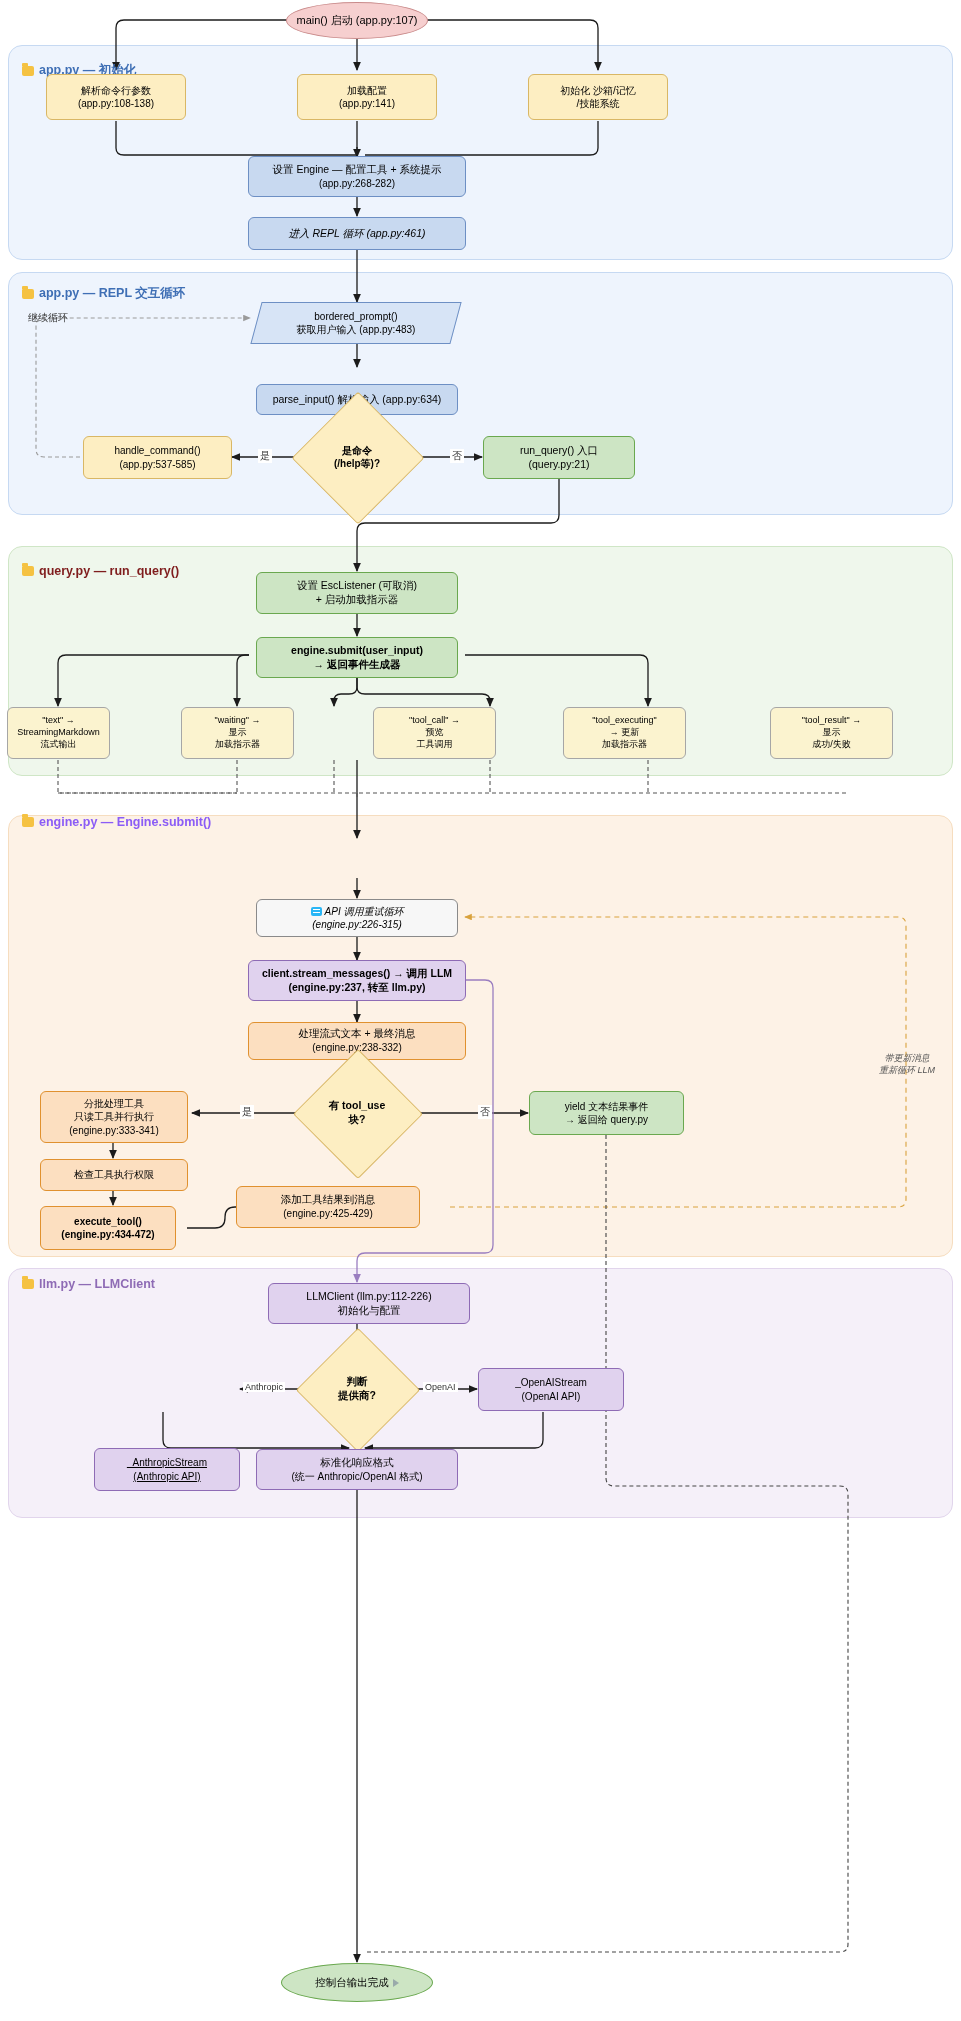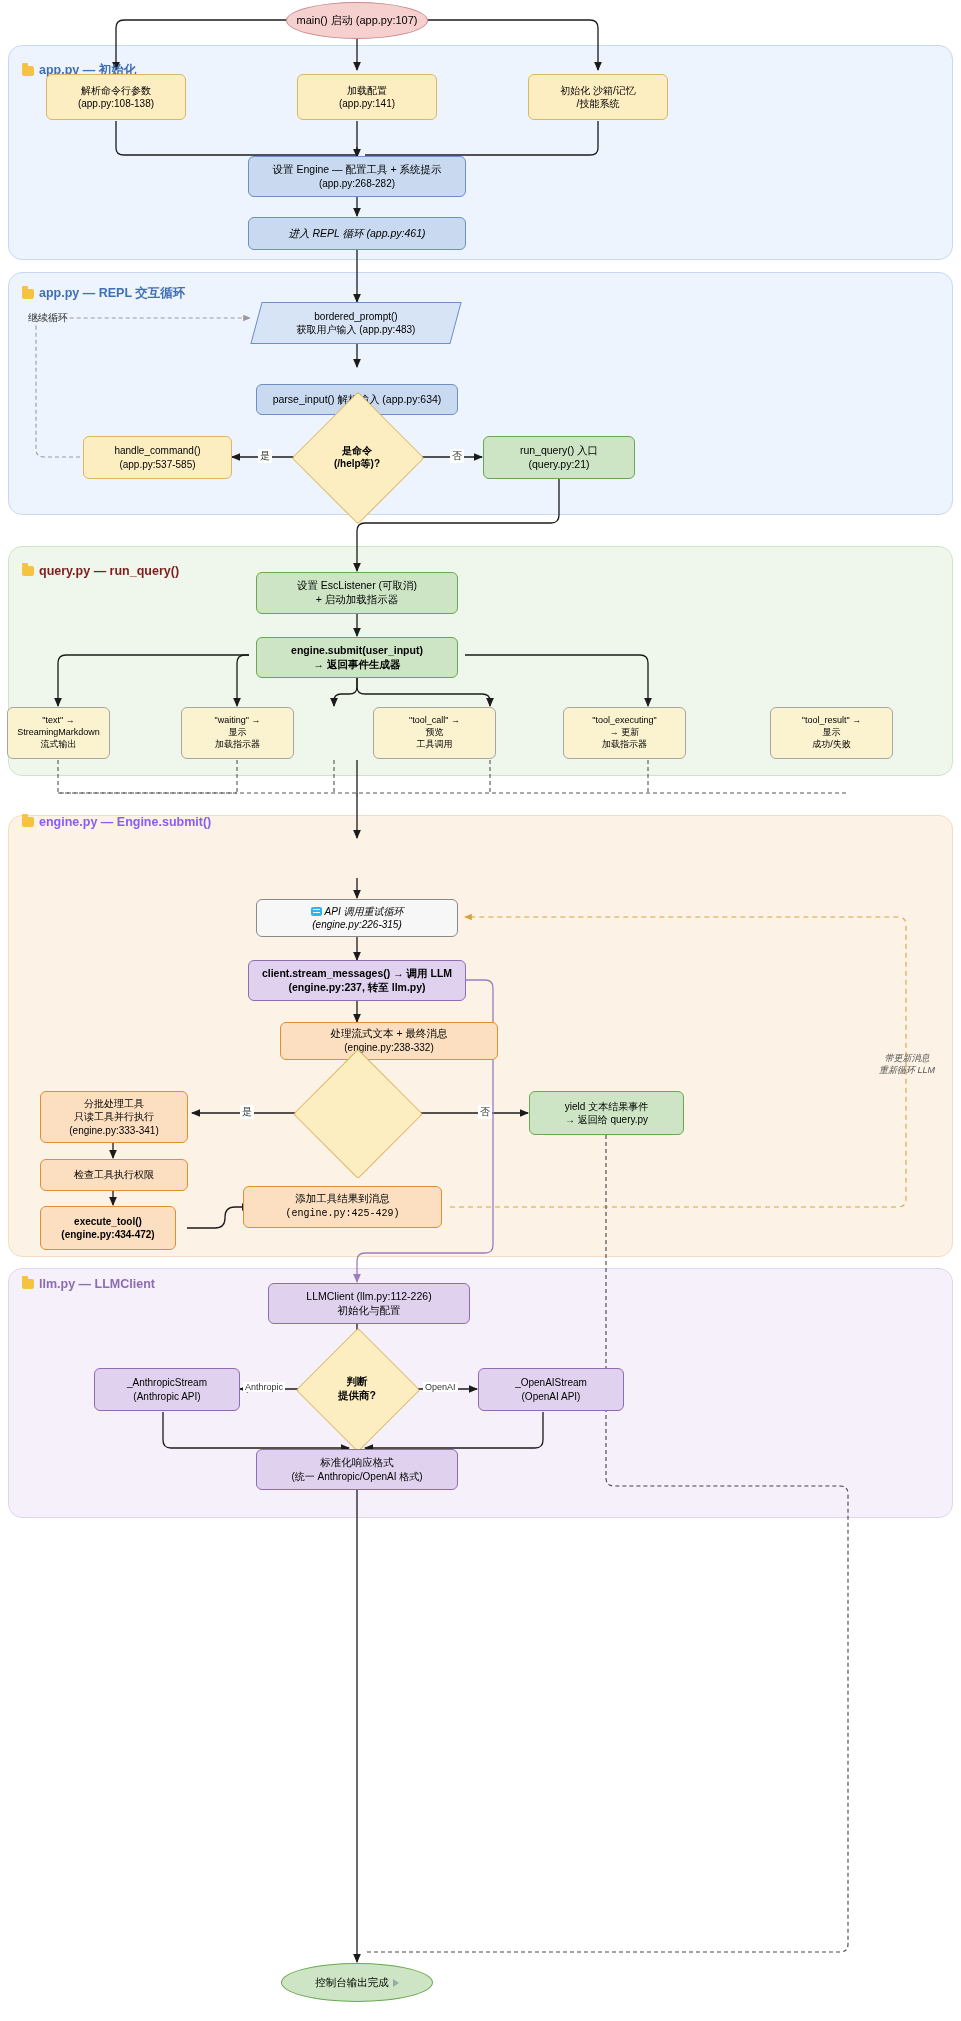--- a/index.html
+++ b/index.html
@@ -290,50 +290,56 @@
     </div>
   </div>
 
   <div class="node rect" style="left:248px;top:960px;width:218px;height:41px;background:#e0d2ee;border:1px solid #8e6bb5;">
     <div class="inner">
       <div class="t105 bold">client.stream_messages() → 调用 LLM</div>
       <div class="t105 bold">(engine.py:237, 转至 llm.py)</div>
     </div>
   </div>
 
-  <div class="node rect" style="left:248px;top:1022px;width:218px;height:38px;background:#fcdfc0;border:1px solid #e0912f;margin-left:32px;">
+  <div class="node rect" style="left:248px;top:1022px;width:218px;height:38px;background:#fcdfc0;border:1px solid #e0912f;">
     <div class="inner">
       <div class="t105">处理流式文本 + 最终消息</div>
       <div class="t10">(engine.py:238-332)</div>
     </div>
   </div>
 
   <div style="position:absolute;left:312px;top:1068px;width:90px;height:90px;background:#fdeec2;
               border:1px solid #d9b765;transform:rotate(45deg);border-radius:3px;"></div>
+  <div class="node" style="left:312px;top:1068px;width:90px;height:90px;">
+    <div class="inner">
+      <div class="t105 bold">有 tool_use</div>
+      <div class="t105 bold">块?</div>
+    </div>
+  </div>
 
   <div class="node rect" style="left:40px;top:1091px;width:148px;height:52px;background:#fcdfc0;border:1px solid #e0912f;">
     <div class="inner">
       <div class="t10">分批处理工具</div>
       <div class="t10">只读工具并行执行</div>
       <div class="t10">(engine.py:333-341)</div>
     </div>
   </div>
 
   <div class="node rect" style="left:40px;top:1159px;width:148px;height:32px;background:#fcdfc0;border:1px solid #e0912f;">
     <div class="inner t10">检查工具执行权限</div>
   </div>
 
   <div class="node rect" style="left:40px;top:1206px;width:136px;height:44px;background:#fcdfc0;border:1px solid #e0912f;">
     <div class="inner">
       <div class="t10 bold">execute_tool()</div>
       <div class="t10 bold">(engine.py:434-472)</div>
     </div>
   </div>
 
-  <div class="node rect" style="left:243px;top:1186px;width:199px;height:42px;background:#fcdfc0;border:1px solid #e0912f;font-family:Liberation Mono, monospace;">
+  <div class="node rect" style="left:236px;top:1186px;width:184px;height:42px;background:#fcdfc0;border:1px solid #e0912f;">
     <div class="inner">
       <div class="t105">添加工具结果到消息</div>
       <div class="t10">(engine.py:425-429)</div>
     </div>
   </div>
 
   <div class="node rect" style="left:529px;top:1091px;width:155px;height:44px;background:#cde5c4;border:1px solid #6aa84f;">
     <div class="inner">
       <div class="t10">yield 文本结果事件</div>
       <div class="t10">→ 返回给 query.py</div>
@@ -349,21 +355,21 @@
 
   <div style="position:absolute;left:314px;top:1346px;width:86px;height:86px;background:#fdeec2;
               border:1px solid #d9b765;transform:rotate(45deg);border-radius:3px;"></div>
   <div class="node" style="left:314px;top:1346px;width:86px;height:86px;">
     <div class="inner">
       <div class="t105 bold">判断</div>
       <div class="t105 bold">提供商?</div>
     </div>
   </div>
 
-  <div class="node rect" style="left:94px;top:1368px;width:146px;height:43px;background:#e0d2ee;border:1px solid #8e6bb5;">
+  <div class="node rect" style="left:94px;top:1448px;width:146px;height:43px;background:#e0d2ee;border:1px solid #8e6bb5;text-decoration:underline;">
     <div class="inner">
       <div class="t10">_AnthropicStream</div>
       <div class="t10">(Anthropic API)</div>
     </div>
   </div>
 
   <div class="node rect" style="left:478px;top:1368px;width:146px;height:43px;background:#e0d2ee;border:1px solid #8e6bb5;">
     <div class="inner">
       <div class="t10">_OpenAIStream</div>
       <div class="t10">(OpenAI API)</div>

